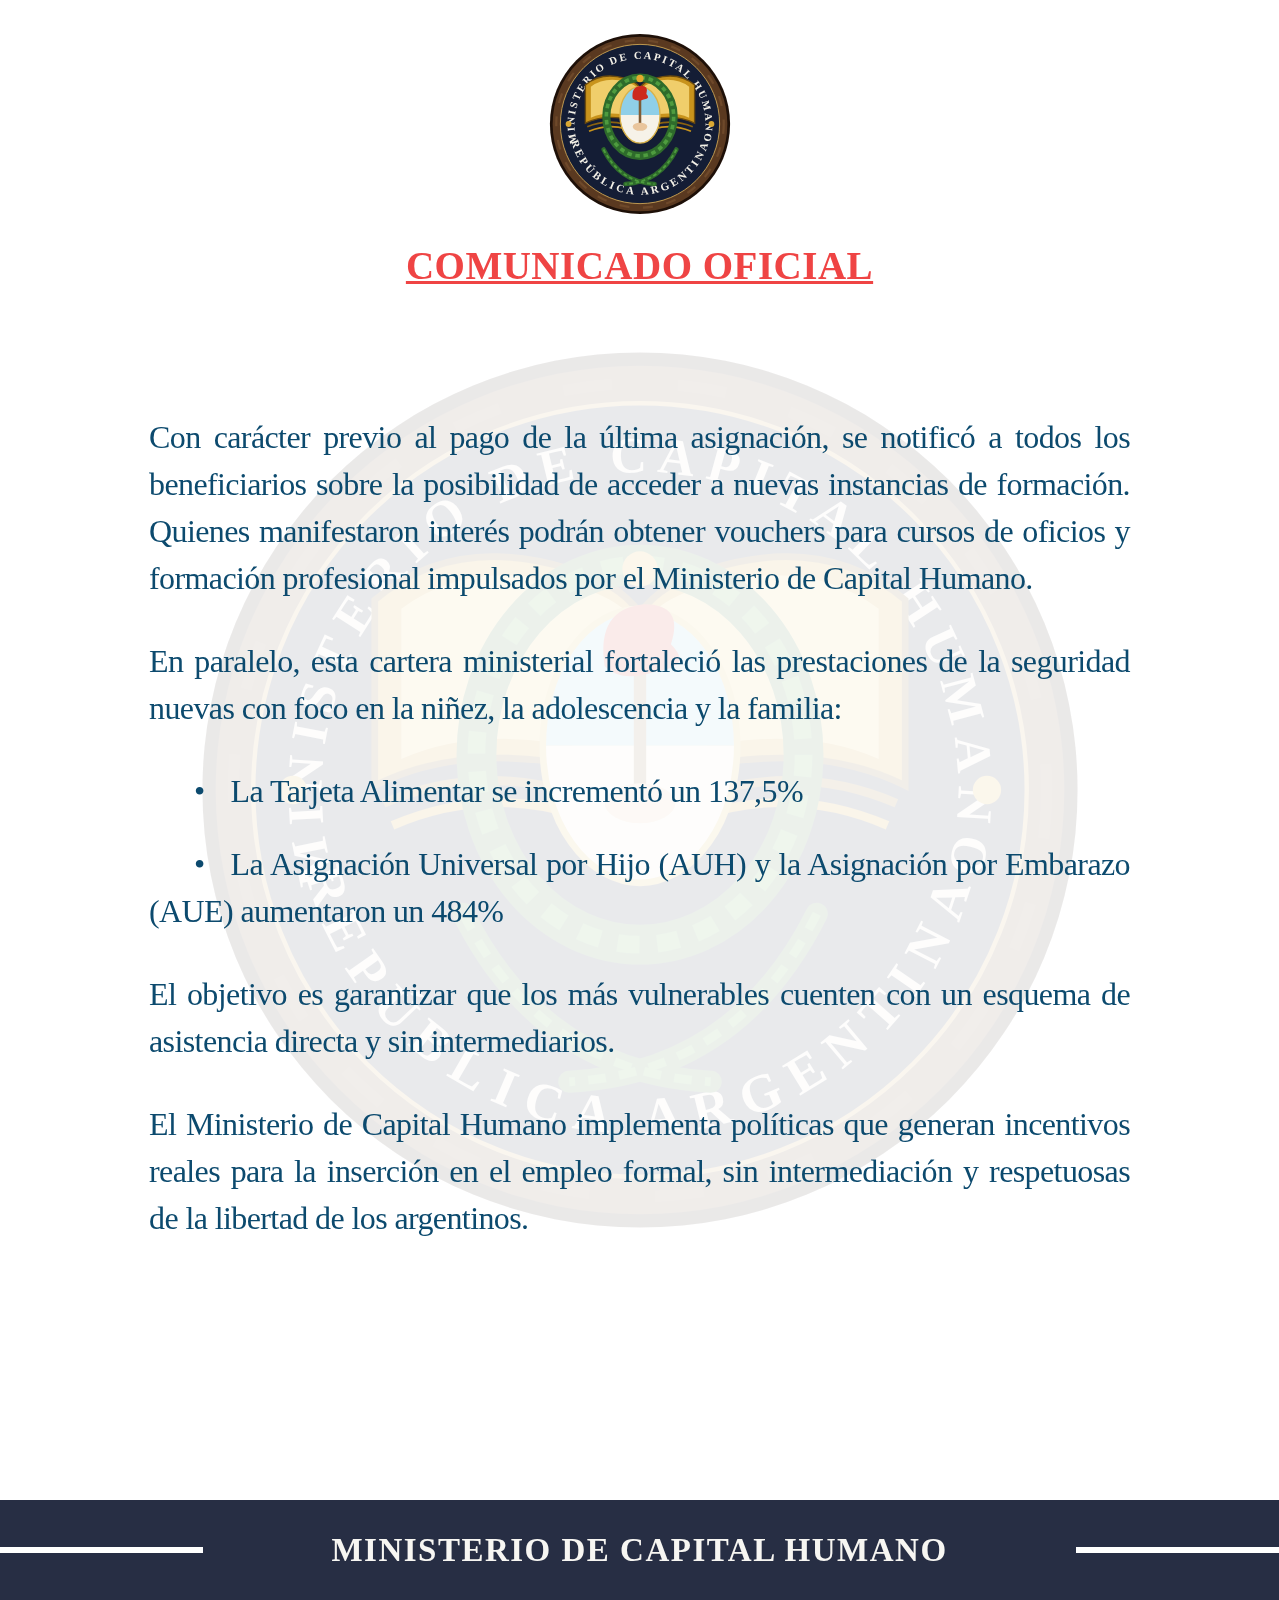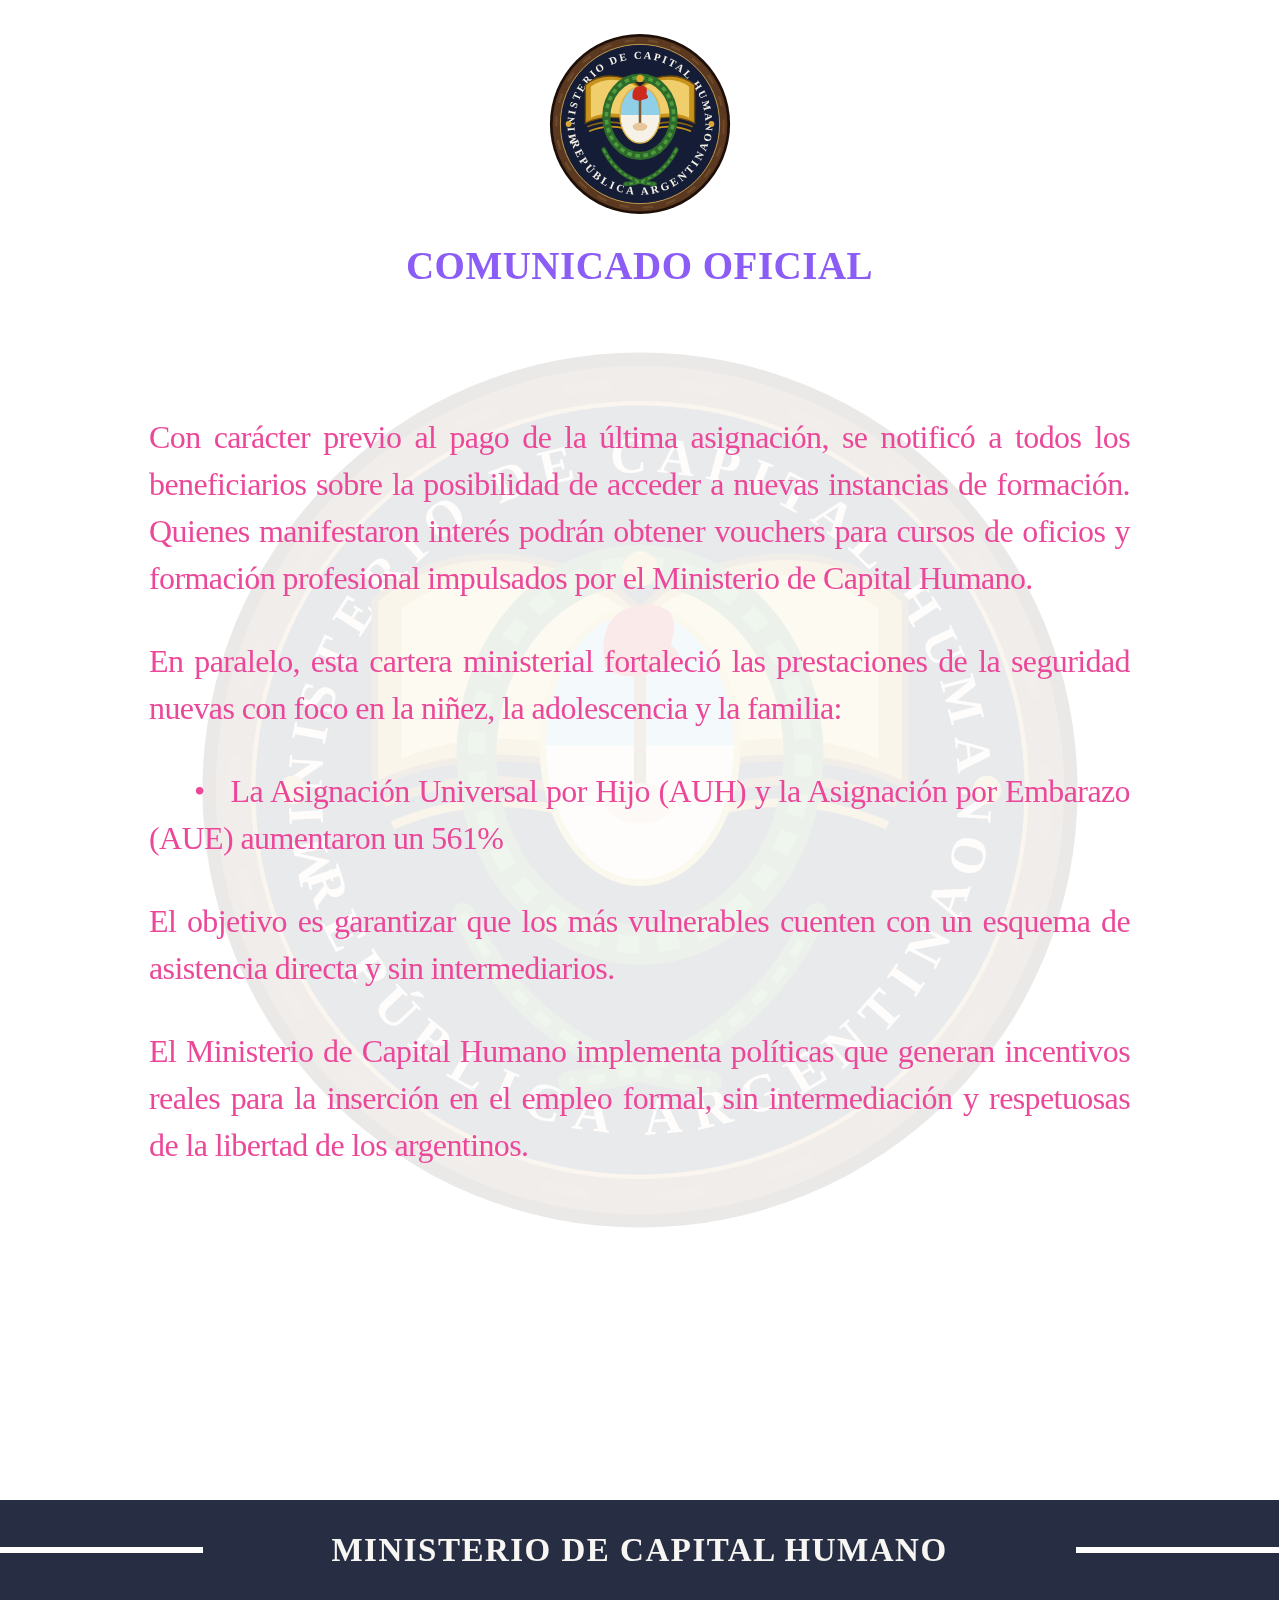--- a/index.html
+++ b/index.html
@@ -14,27 +14,28 @@
     position:absolute;left:198px;top:348px;width:884px;height:884px;
     opacity:0.085;pointer-events:none;
   }
   
   .seal{position:absolute;left:549px;top:33px;width:182px;height:182px;}
   .seal-arc-top{font-family:"Liberation Serif",serif;font-size:11.5px;letter-spacing:2.4px;fill:#f4f1e8;font-weight:700;}
   .seal-arc-bottom{font-family:"Liberation Serif",serif;font-size:12px;letter-spacing:3.2px;fill:#f4f1e8;font-weight:700;}
   
   .title{
     position:absolute;top:243px;left:0;width:100%;margin:0;
-    text-align:center;font-size:39px;font-weight:700;color:#8b5cf6;
+    text-align:center;font-size:39px;font-weight:700;color:#ef4444;
     letter-spacing:0.5px;
+    text-decoration:underline;
   }
   
   .content{
     position:absolute;left:149px;top:414px;width:981px;
-    color:#ec4899;font-size:32px;line-height:47px;
+    color:#0c4a6e;font-size:32px;line-height:47px;
     text-align:justify;letter-spacing:-0.6px;
   }
   .content p{margin:0 0 36px 0;}
   .content p.bullet{text-indent:45px;margin-bottom:26px;}
   .content p.bullet .mark{padding-right:26px;}
   .content p.bullet.bullet-last{margin-bottom:36px;}
   .content p.para-last{margin-bottom:16px;}
   
   .footer{
     position:absolute;left:0;bottom:0;width:1279px;height:100px;
@@ -111,21 +112,22 @@
 
   <svg class="seal" viewBox="0 0 200 200">
     <use href="#sealsym"></use>
   </svg>
 
   <h1 class="title">COMUNICADO OFICIAL</h1>
 
   <main class="content">
     <p>Con carácter previo al pago de la última asignación, se notificó a todos los beneficiarios sobre la posibilidad de acceder a nuevas instancias de formación. Quienes manifestaron interés podrán obtener vouchers para cursos de oficios y formación profesional impulsados por el Ministerio de Capital Humano.</p>
     <p>En paralelo, esta cartera ministerial fortaleció las prestaciones de la seguridad nuevas con foco en la niñez, la adolescencia y la familia:</p>
-    <p class="bullet bullet-last"><span class="mark">•</span><span>La Asignación Universal por Hijo (AUH) y la Asignación por Embarazo (AUE) aumentaron un 561%</span></p>
+    <p class="bullet"><span class="mark">•</span><span>La Tarjeta Alimentar se incrementó un 137,5%</span></p>
+    <p class="bullet bullet-last"><span class="mark">•</span><span>La Asignación Universal por Hijo (AUH) y la Asignación por Embarazo (AUE) aumentaron un 484%</span></p>
     <p>El objetivo es garantizar que los más vulnerables cuenten con un esquema de asistencia directa y sin intermediarios.</p>
     <p class="para-last">El Ministerio de Capital Humano implementa políticas que generan incentivos reales para la inserción en el empleo formal, sin intermediación y respetuosas de la libertad de los argentinos.</p>
   </main>
 
   <footer class="footer">
     <span class="rule rule-left"></span>
     <span class="footer-label">MINISTERIO DE CAPITAL HUMANO</span>
     <span class="rule rule-right"></span>
   </footer>
 

